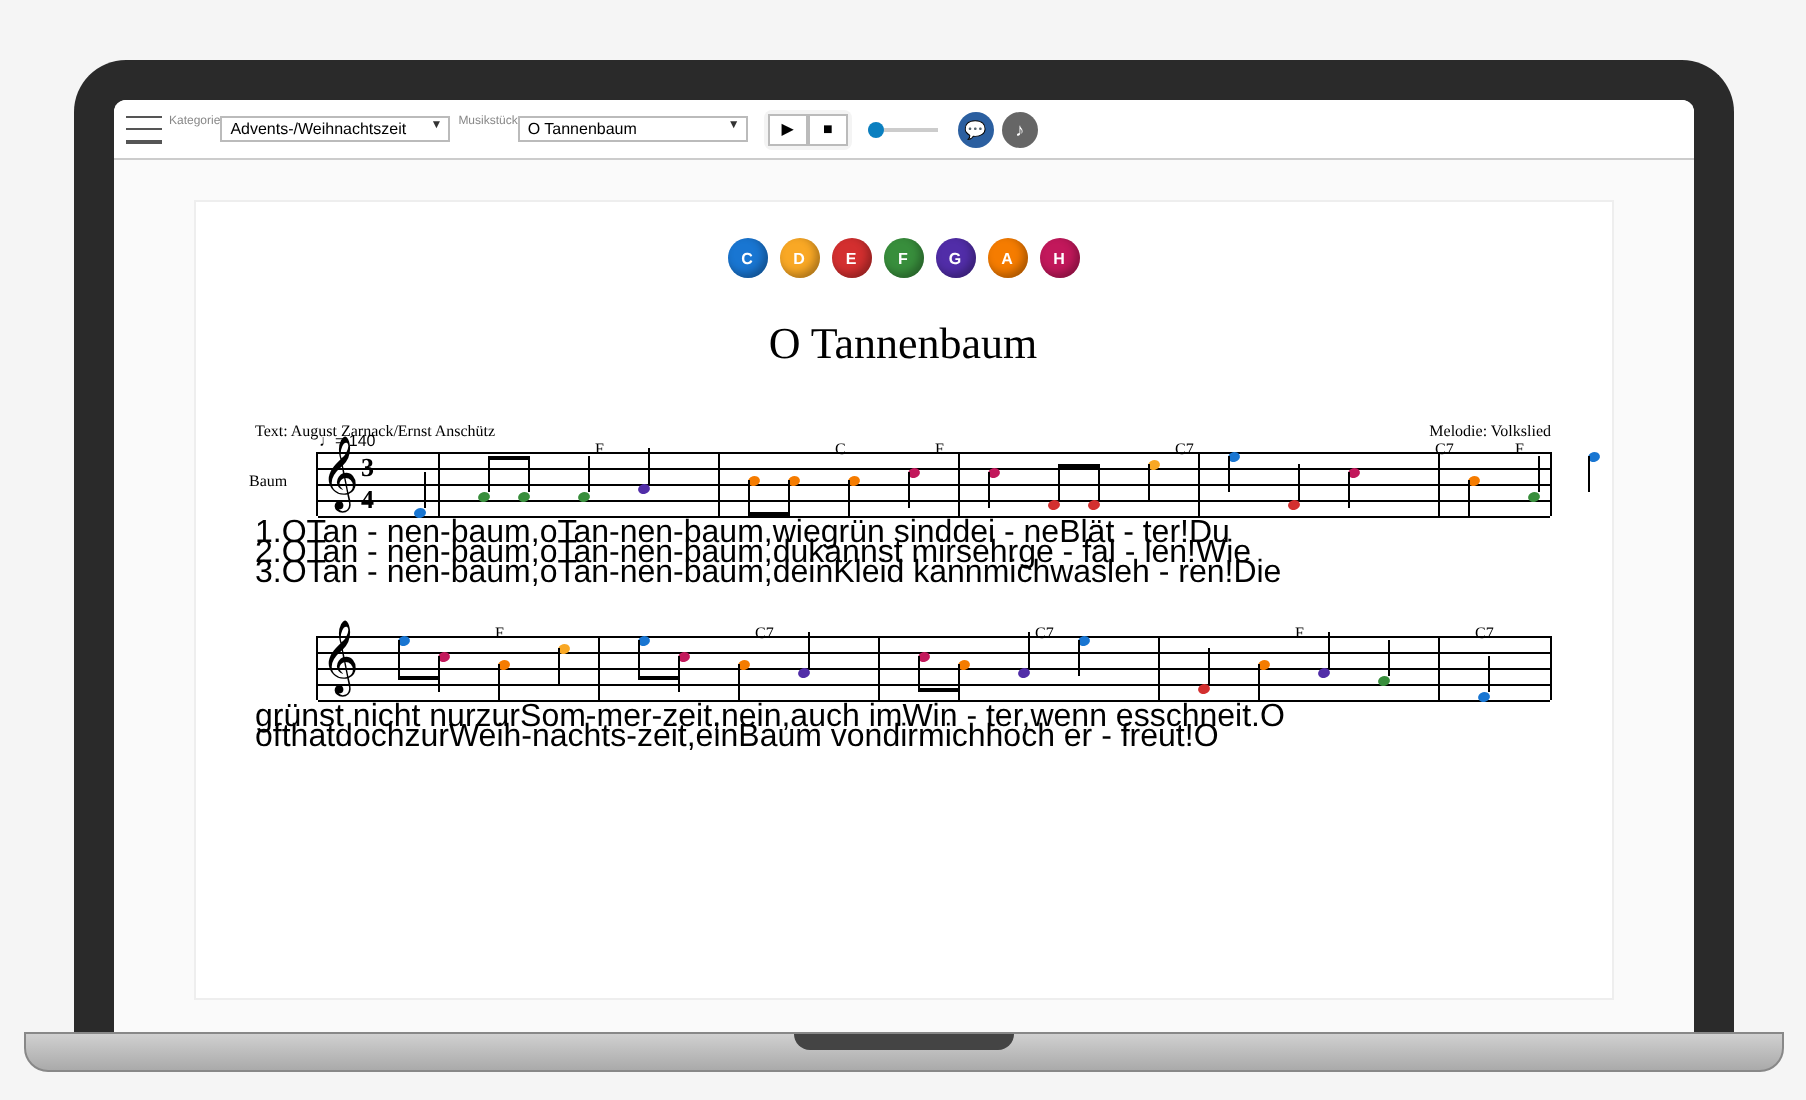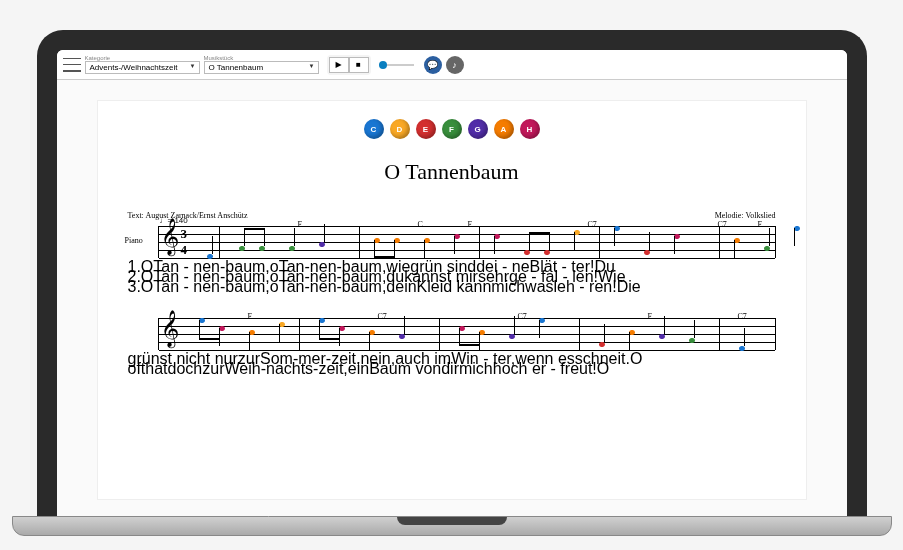--- a/index.html
+++ b/index.html
@@ -4,21 +4,21 @@
 <style>
 * { margin:0; padding:0; box-sizing:border-box; }
 body { background:#f5f5f5; font-family:Arial,Helvetica,sans-serif; display:flex; justify-content:center; align-items:center; width:903px; height:550px; }
 .laptop { width:830px; height:490px; background:#fff; border:20px solid #2a2a2a; border-bottom:none; border-radius:26px 26px 0 0; position:relative; overflow:hidden; }
 .base { position:fixed; left:50%; transform:translateX(-50%); bottom:14px; width:880px; height:20px; background:linear-gradient(#d0d0d0,#aaa); border-radius:0 0 12px 12px; border:1px solid #888; }
 .notch { position:absolute; left:50%; transform:translateX(-50%); top:0; width:110px; height:8px; background:#444; border-radius:0 0 10px 10px; }
 
 .toolbar { height:30px; background:#fff; border-bottom:1px solid #ccc; display:flex; align-items:center; gap:4px; padding:0 6px; }
 .menu-btn { width:18px; height:14px; display:flex; flex-direction:column; justify-content:space-between; cursor:pointer; }
 .menu-btn span { height:1.5px; background:#555; }
-.select-group { display:flex; flex-direction:column; font-size:7px; }
+.select-group { display:flex; flex-direction:row; font-size:7px; }
 .select-label { font-size:6px; color:#888; }
 .select { border:1px solid #bbb; padding:1px 14px 1px 4px; font-size:8px; background:#fff; position:relative; width:115px; cursor:pointer; }
 .select::after { content:"▼"; position:absolute; right:3px; font-size:6px; color:#333; }
 .controls { display:flex; gap:0; background:#f4f4f4; border-radius:4px; padding:2px; margin-left:4px; }
 .ctrl-btn { width:20px; height:16px; background:#fff; border:1px solid #bbb; display:flex; align-items:center; justify-content:center; font-size:8px; cursor:pointer; }
 .slider-group { display:flex; align-items:center; margin-left:4px; }
 .slider { width:35px; height:2px; background:#ccc; position:relative; }
 .slider-thumb { width:8px; height:8px; background:#0a7fc0; border-radius:50%; position:absolute; left:0; top:-3px; }
 .round-icons { display:flex; gap:4px; margin-left:6px; }
 .round-icon { width:18px; height:18px; border-radius:50%; display:flex; align-items:center; justify-content:center; font-size:9px; color:#fff; cursor:pointer; }
@@ -106,21 +106,21 @@
           <div class="note-circle nc-h">H</div>
         </div>
       <div class="title">O Tannenbaum</div>
       <div class="credits">
         <span>Text: August Zarnack/Ernst Anschütz</span>
         <span>Melodie: Volkslied</span>
       </div>
 
       <div class="system">
         <div class="tempo">♩= 140</div>
-        <div class="instr">Piano</div>
+        <div class="instr">Baum</div>
         <div class="chords" id="chords1">
             <span style="left: 170px;">F</span>
             <span style="left: 290px;">C</span>
             <span style="left: 340px;">F</span>
             <span style="left: 460px;">C7</span>
             <span style="left: 590px;">C7</span>
             <span style="left: 630px;">F</span>
           </div>
         <div class="staff">
           <div class="staff-lines">

